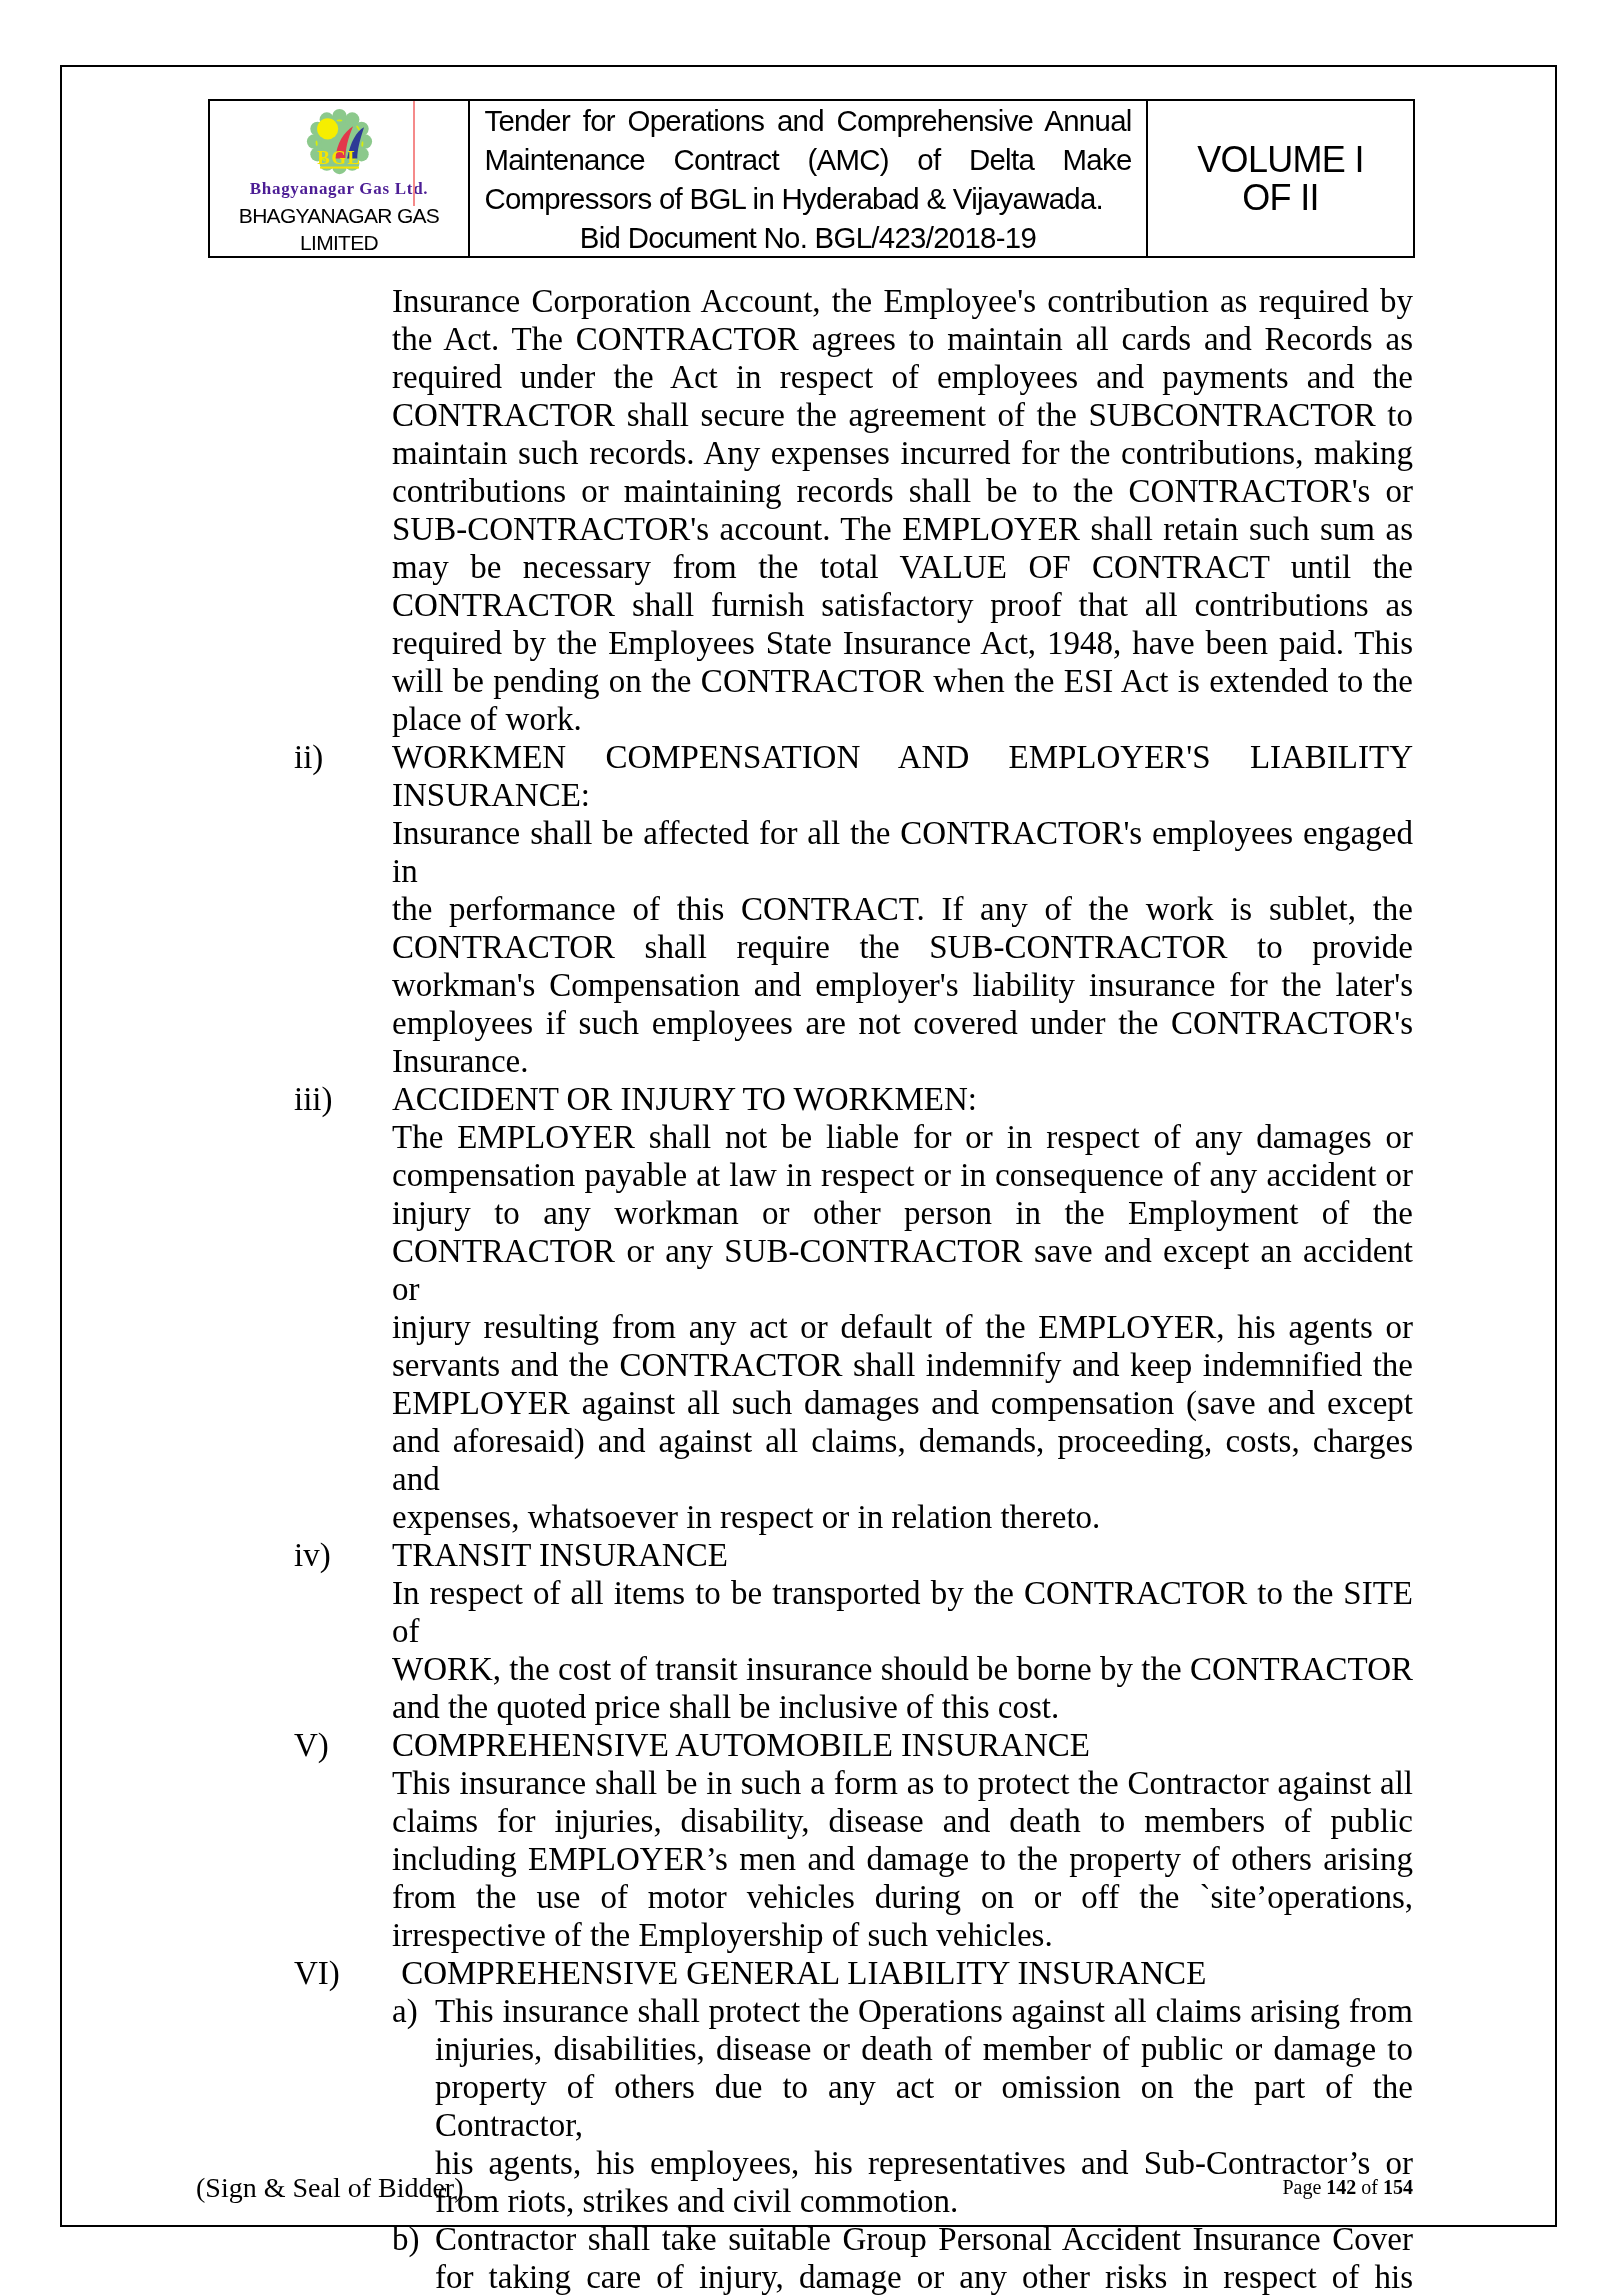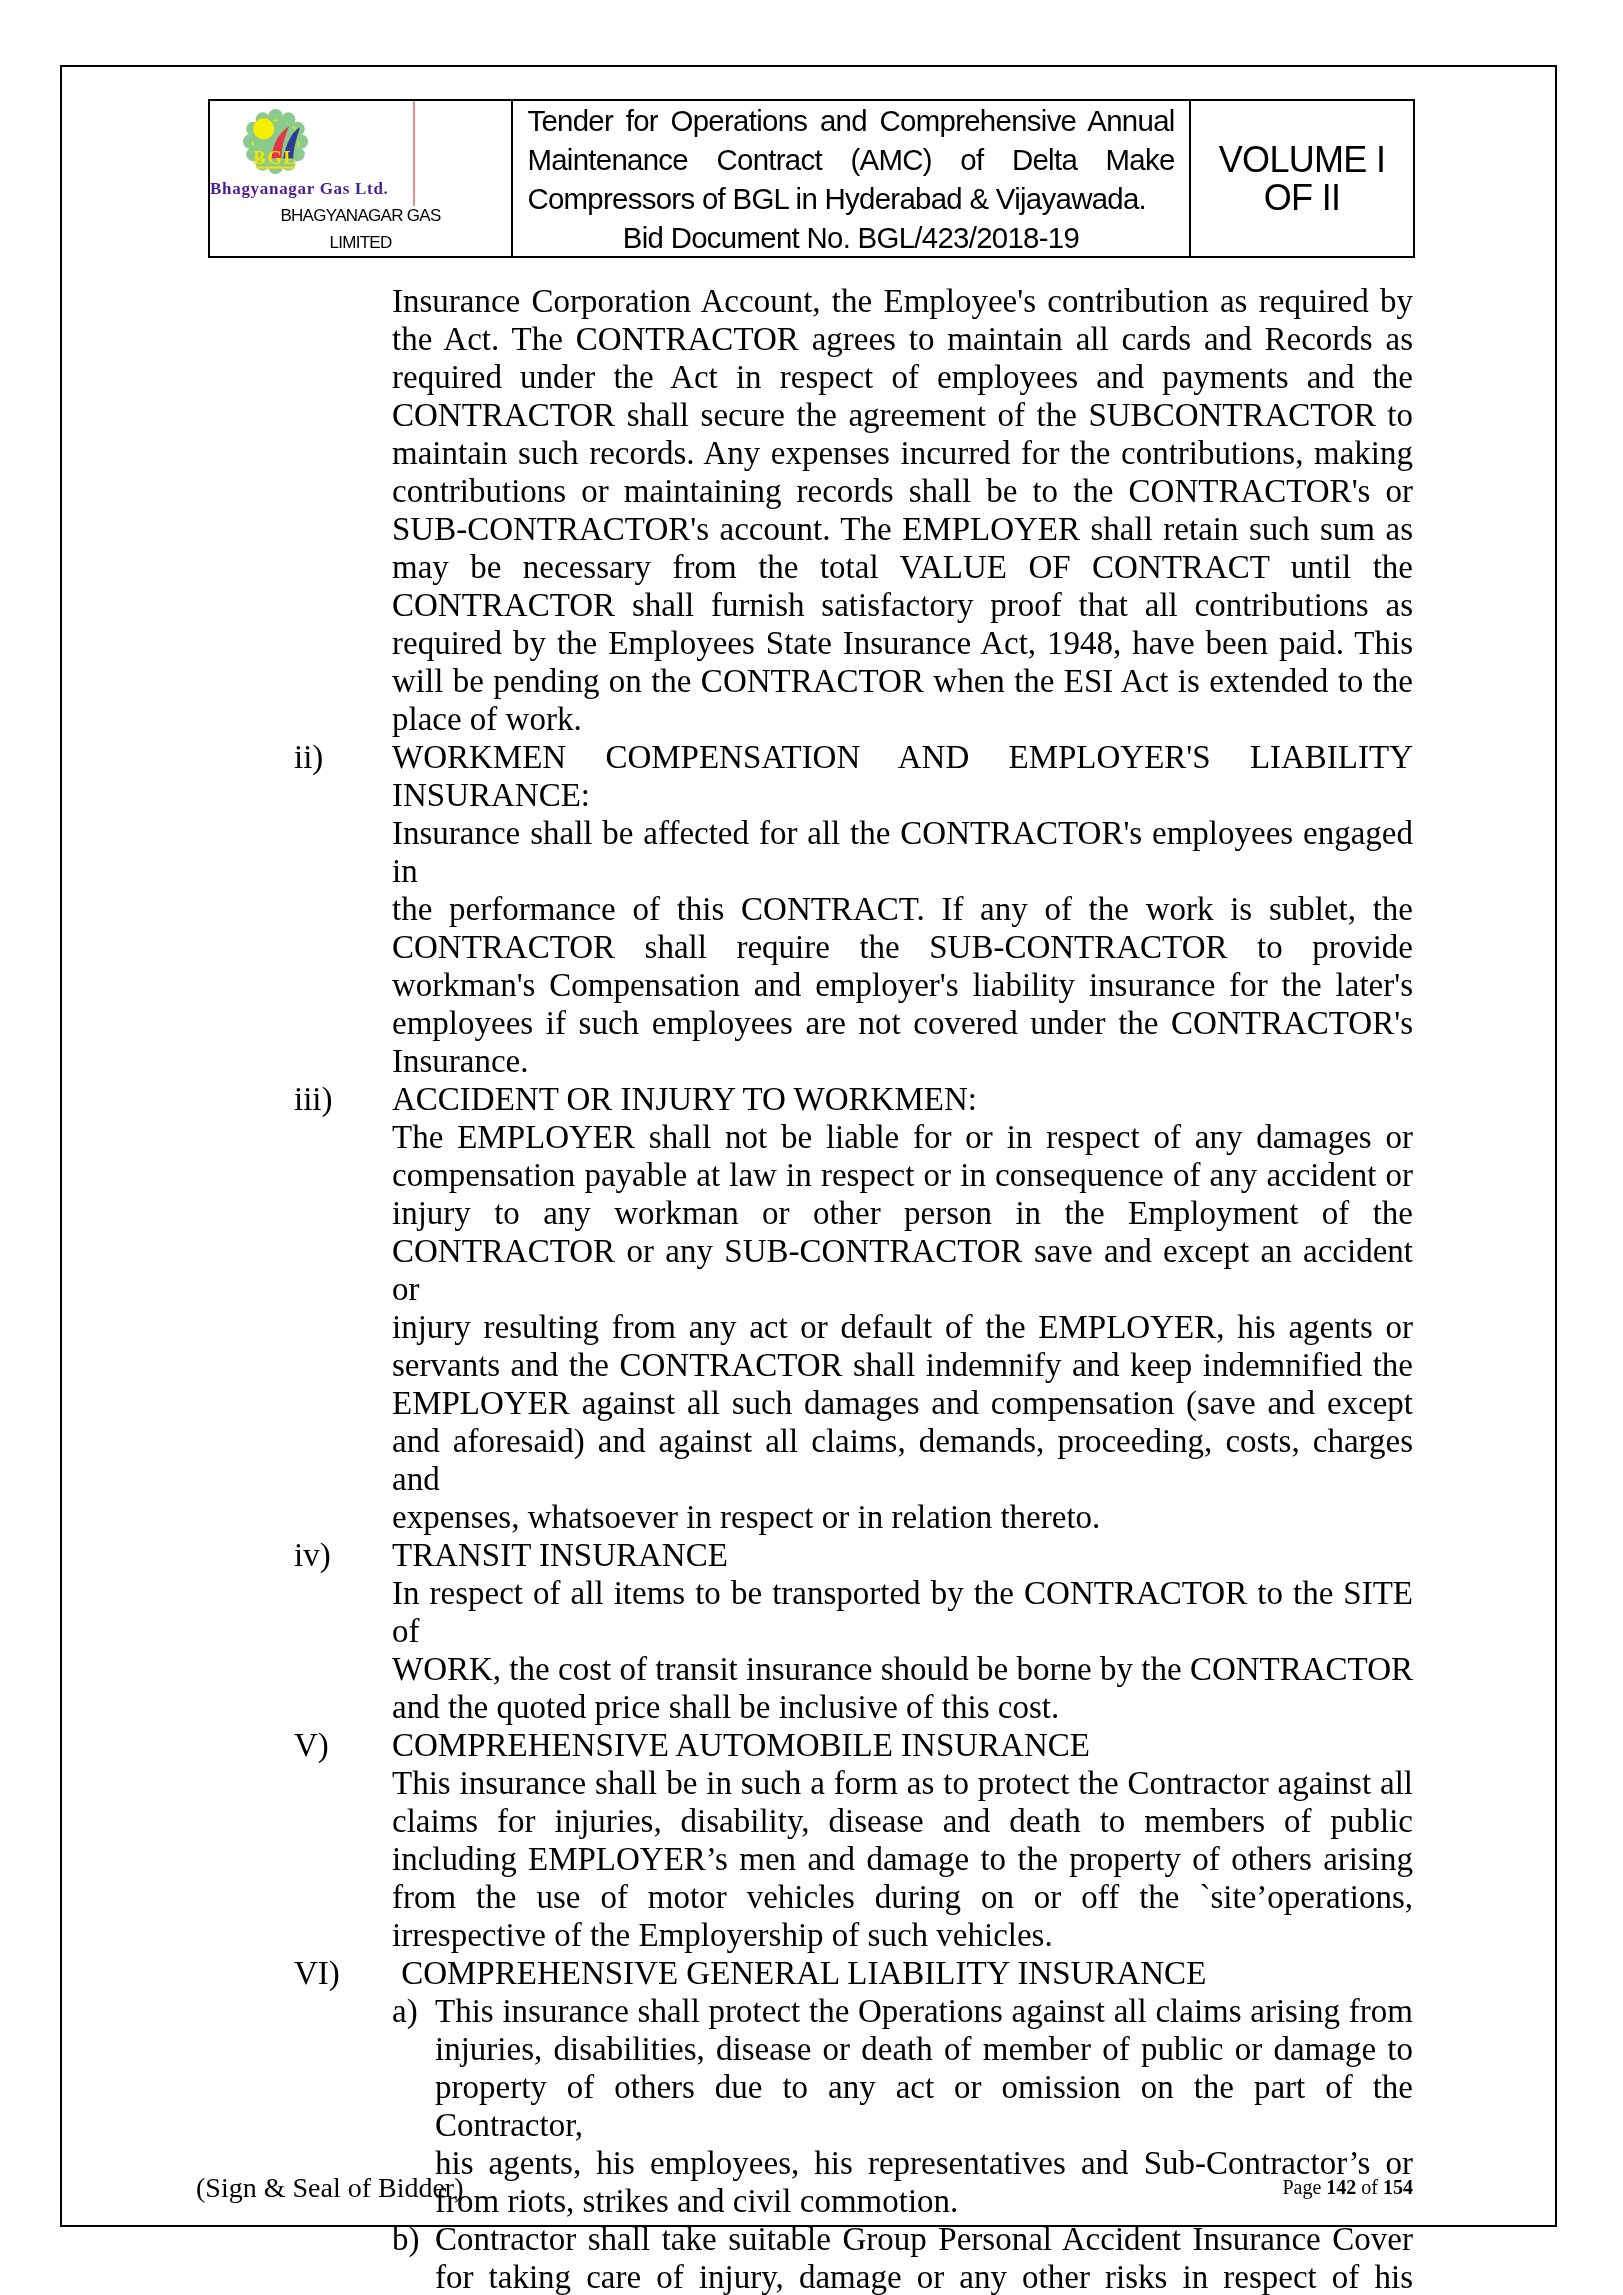--- a/index.html
+++ b/index.html
@@ -20,39 +20,39 @@
   .header-table{
     position:absolute;left:208px;top:99px;
     width:1207px;height:159px;
     border:2.6px solid #000;
     box-sizing:border-box;
     display:flex;
     background:#fff;
   }
   .cell{box-sizing:border-box;}
   .logo-cell{
-    width:303px;border-right:2.6px solid #000;
+    width:260px;border-right:2.6px solid #000;
     position:relative;
-    display:flex;flex-direction:column;align-items:flex-start;
+    display:flex;flex-direction:column;align-items:center;
     padding-top:5.2px;
   }
   .red-rule{
     position:absolute;left:203px;top:0;
     width:2px;height:105px;background:#f58a8a;
   }
   .logo-caption{
     font-family:"Liberation Serif", serif;
     font-weight:bold;color:#4c1d95;
     font-size:17px;line-height:18.3px;margin-top:-2.6px;
     letter-spacing:0.7px;
   }
   .company-name{
     margin-top:3.9px;width:100%;
     font-family:"Liberation Sans", sans-serif;
-    font-size:17px;line-height:27px;
+    font-size:21px;line-height:27px;
     text-align:center;letter-spacing:-0.7px;
   }
   .title-cell{
     width:678px;border-right:2.6px solid #000;
     padding:6.5px 14.4px;
     display:flex;flex-direction:column;justify-content:center;
     font-family:"Liberation Sans", sans-serif;
     font-size:29.4px;line-height:39px;
     letter-spacing:-0.7px;
   }

